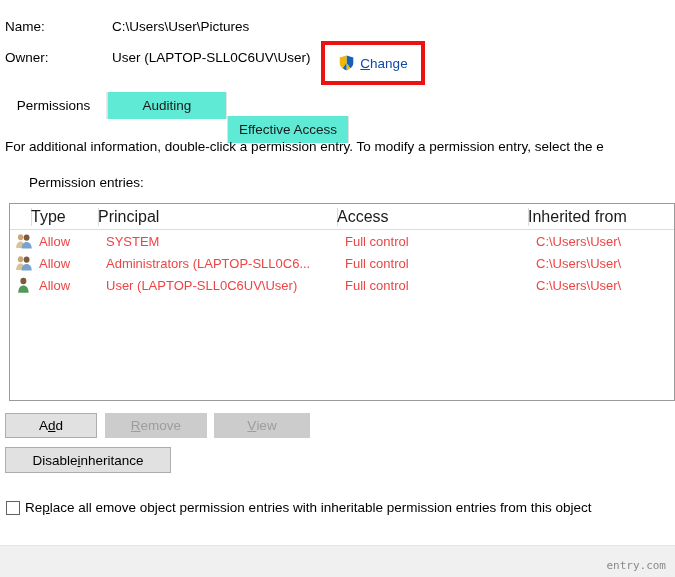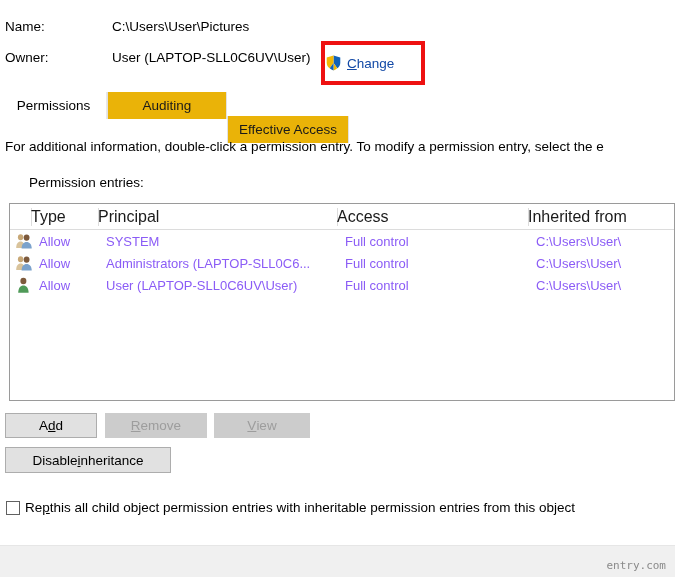--- a/index.html
+++ b/index.html
@@ -50,21 +50,21 @@
     border: 4px solid #ee1111;
     background: #ffffff;
     z-index: 5;
   }
   #change-inner {
     position: absolute;
     left: 0; top: 0;
     width: 100%; height: 100%;
     display: flex;
     align-items: center;
-    justify-content: flex-start;
+    justify-content: center;
     gap: 5px;
   }
   .shield-icon {
     width: 17px;
     height: 18px;
     flex: 0 0 auto;
     display: block;
   }
   #change-link {
     font-size: 13.5px;
@@ -83,21 +83,21 @@
   }
   .tab {
     position: absolute;
     top: 0;
     height: 27px;
     display: flex;
     align-items: center;
     justify-content: center;
     font-size: 13.5px;
     color: #1a1a1a;
-    background: #eab308;
+    background: #5eead4;
     border-left: 1px solid #e2e2e2;
     border-right: 1px solid #e2e2e2;
     cursor: default;
     white-space: nowrap;
   }
   .tab.active {
     background: #ffffff;
     border-left: 1px solid #ffffff;
     border-right: 1px solid #e8e8e8;
     color: #000;
@@ -172,21 +172,21 @@
     position: relative;
     height: 22px;
   }
   .cell {
     position: absolute;
     top: 0;
     height: 22px;
     display: flex;
     align-items: center;
     font-size: 13px;
-    color: #8b5cf6;
+    color: #ef4444;
     padding-left: 8px;
     white-space: nowrap;
     overflow: hidden;
   }
   .cell-icon {
     position: absolute;
     left: 5px;
     top: 2px;
     width: 18px;
     height: 18px;
@@ -385,20 +385,20 @@
     </div>
 
   <div class="btn" id="btn-inherit">
       <span>Disable </span>
       <span class="mn">i</span>
       <span>nheritance</span>
     </div>
 
   <div id="replace-row">
     <div id="replace-box"></div>
-    <span id="replace-label"><span>Re</span><span class="mn">p</span><span>this all child object permission entries with inheritable permission entries from this object</span></span>
+    <span id="replace-label"><span>Re</span><span class="mn">p</span><span>lace all emove object permission entries with inheritable permission entries from this object</span></span>
   </div>
 
   <div id="footer">
     <div id="watermark">entry.com</div>
   </div>
 
 </div>
 
 </body></html>

